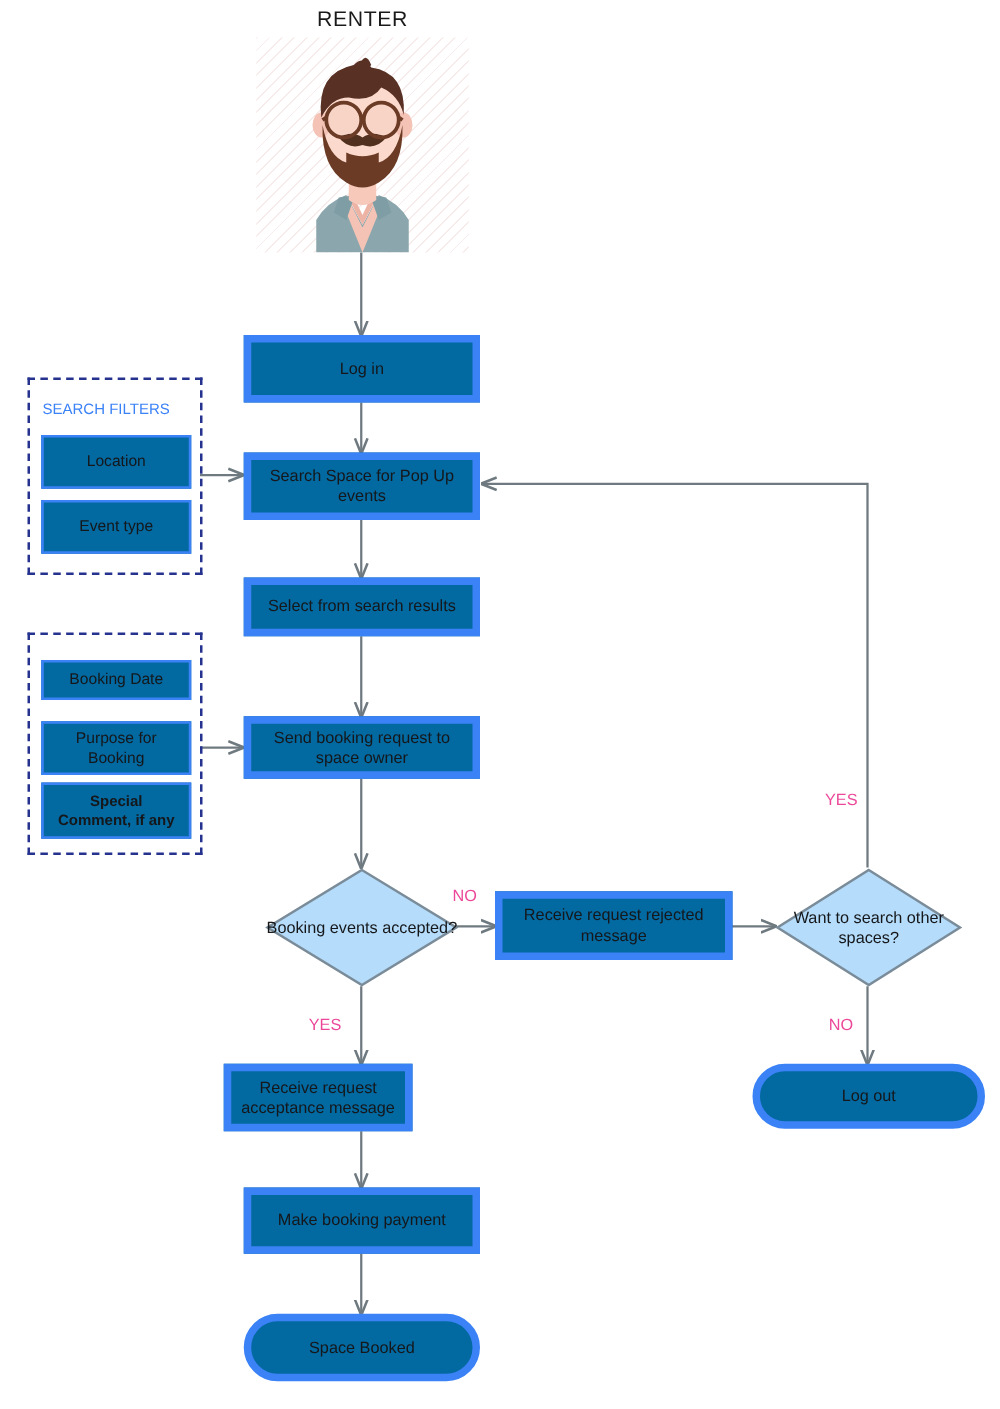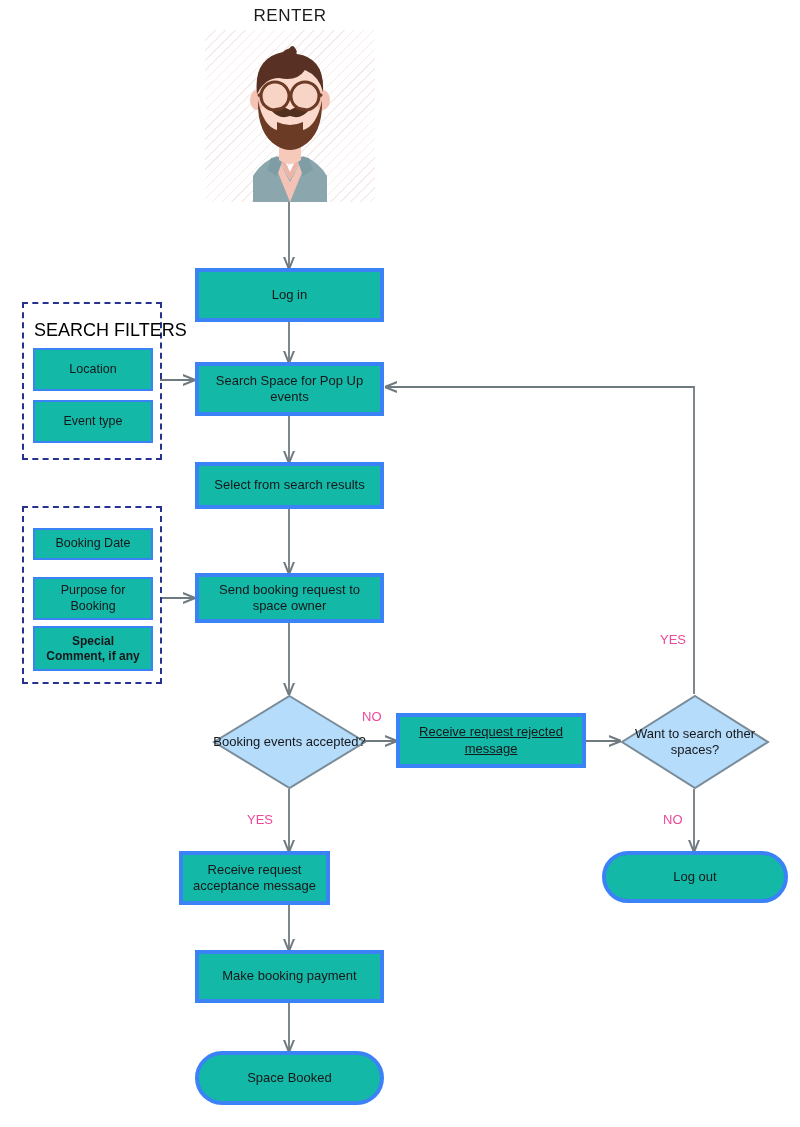--- a/index.html
+++ b/index.html
@@ -44,22 +44,22 @@
       repeating-linear-gradient(135deg,
         #f7eceb 0px, #f7eceb 1px,
         #ffffff 1px, #ffffff 7px);
   }
   .avatar-svg { display:block; }
 
   
   .node {
     position: absolute;
     box-sizing: border-box;
-    background: #14b8a6;
-    border: 4px solid #3b82f6;
+    background: #0369a1;
+    border: 6px solid #3b82f6;
     color: #15171a;
     font-size: 13px;
     line-height: 1.25;
     display: flex;
     align-items: center;
     justify-content: center;
     text-align: center;
     padding: 0 6px;
   }
   .node.term {
@@ -91,22 +91,22 @@
 
   
   .group {
     position: absolute;
     box-sizing: border-box;
     border: 2px dashed #25338f;
     background: transparent;
   }
   .group-title {
     position: absolute;
-    font-size: 18px;
-    color: #000000;
+    font-size: 12px;
+    color: #3b82f6;
     white-space: nowrap;
     text-align: right;
   }
 
   
   .edge-label {
     position: absolute;
     font-size: 13px;
     color: #ec4899;
     white-space: nowrap;
@@ -204,21 +204,21 @@
 
   <div class="node" style="left:195px; top:573px; width:189px; height:50px;">Send booking request to space owner</div>
 
   <div class="diamond" style="left:212px; top:694px; width:155px; height:96px;">
     <svg width="155" height="96" viewBox="0 0 155 96" xmlns="http://www.w3.org/2000/svg">
       <polygon points="77.5,2 153,48 77.5,94 2,48" fill="#b5dcfa" stroke="#7a8c99" stroke-width="2"></polygon>
     </svg>
     <div class="dlabel">Booking events accepted?</div>
   </div>
 
-  <div class="node" style="left:396px; top:713px; width:190px; height:55px;text-decoration:underline;">Receive request rejected message</div>
+  <div class="node" style="left:396px; top:713px; width:190px; height:55px;">Receive request rejected message</div>
 
   <div class="diamond" style="left:620px; top:694px; width:150px; height:96px;">
     <svg width="150" height="96" viewBox="0 0 150 96" xmlns="http://www.w3.org/2000/svg">
       <polygon points="75,2 148,48 75,94 2,48" fill="#b5dcfa" stroke="#7a8c99" stroke-width="2"></polygon>
     </svg>
     <div class="dlabel">Want to search other spaces?</div>
   </div>
 
   <div class="node term" style="left:602px; top:851px; width:186px; height:52px;">Log out</div>
 

